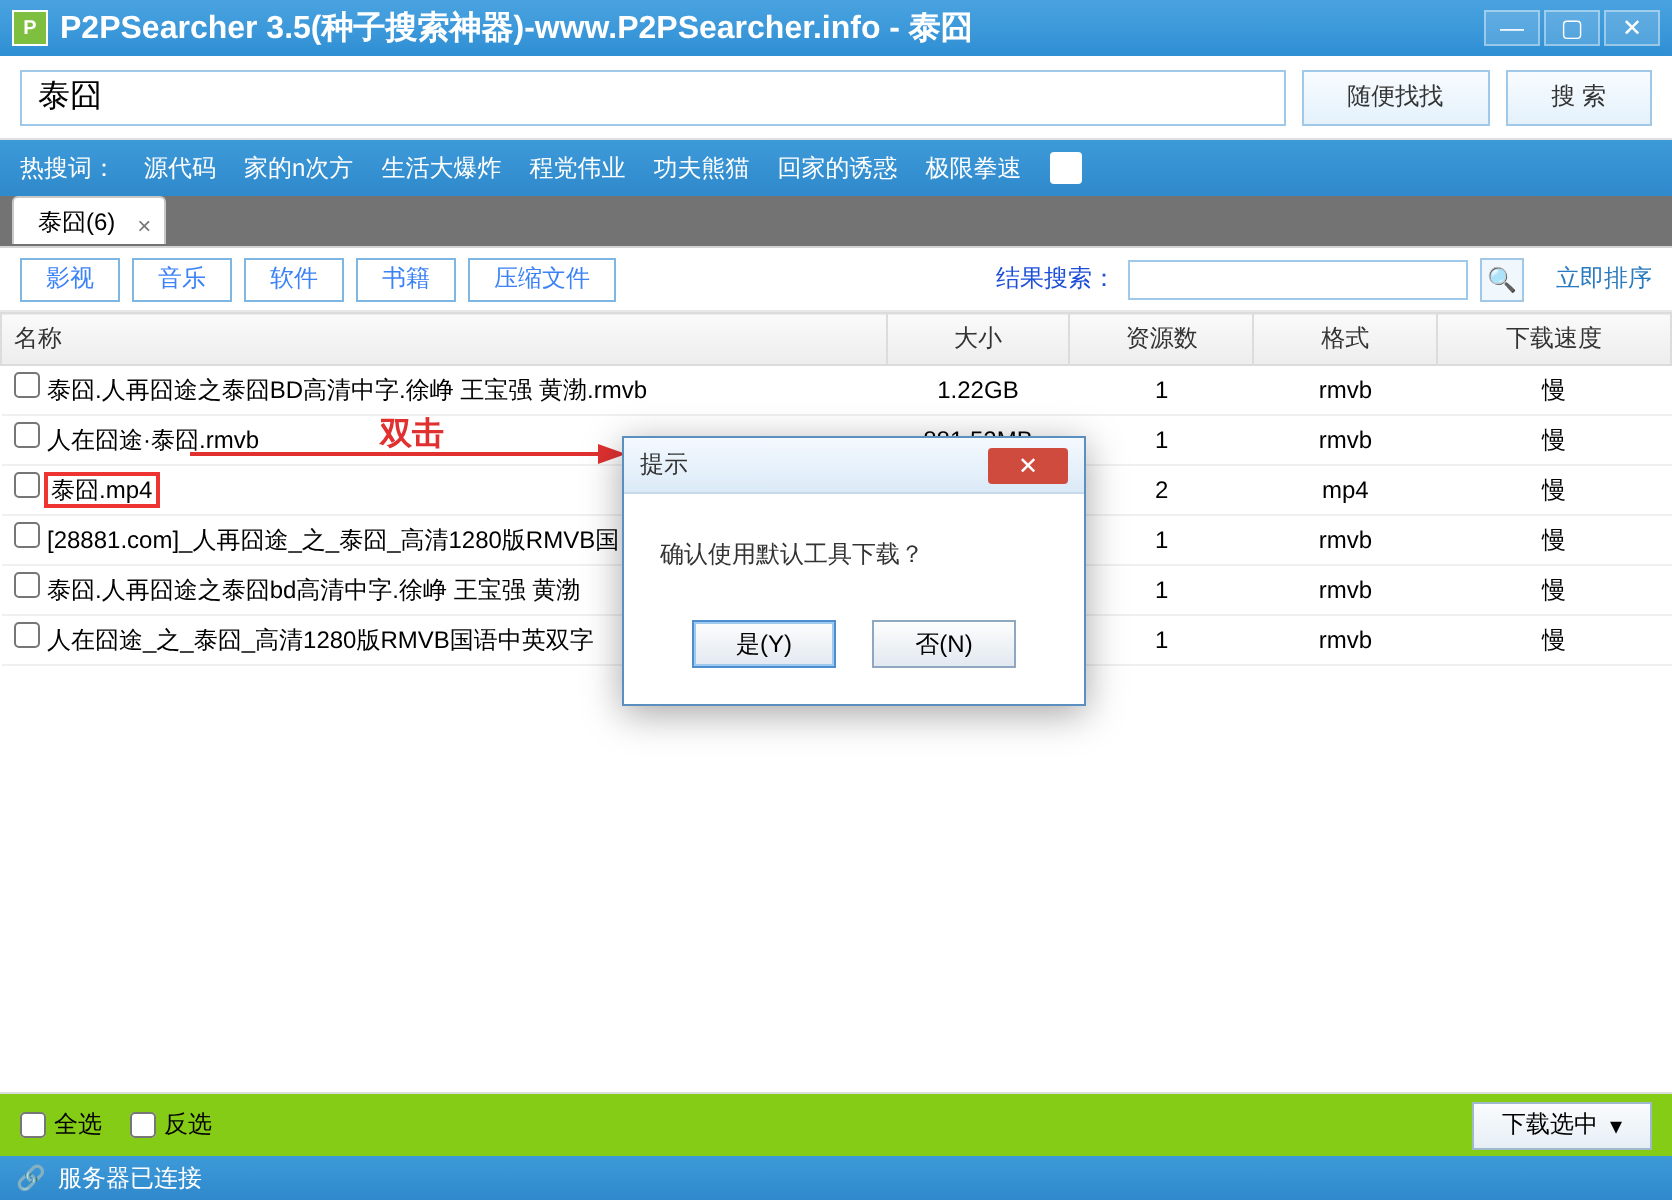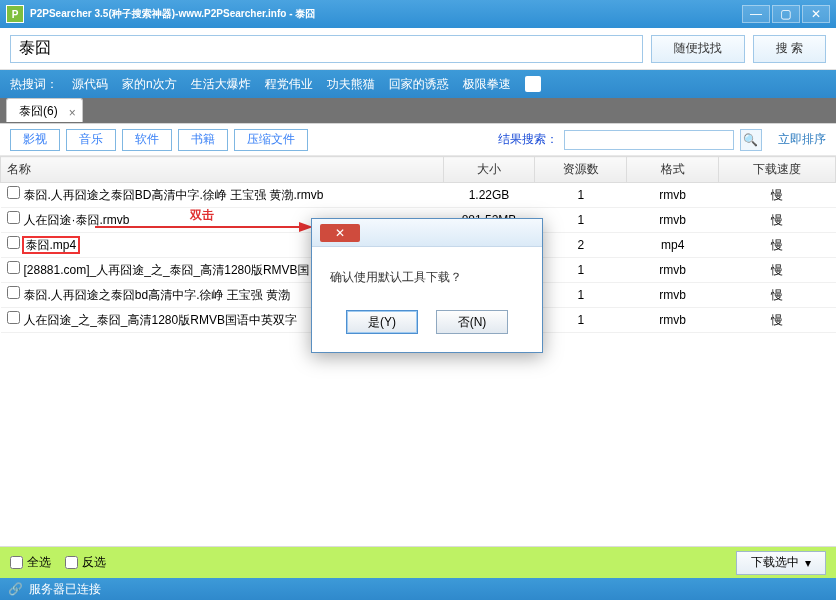--- a/index.html
+++ b/index.html
@@ -1,21 +1,21 @@
 <!DOCTYPE html>
 <html><head>
 <meta charset="utf-8">
 <style>
 * { margin: 0; padding: 0; box-sizing: border-box; font-family: "Microsoft YaHei", SimSun, sans-serif; font-size: 12px; }
 body { background: #fff; width: 836px; height: 600px; position: relative; overflow: hidden; }
 
 
 .titlebar { height: 28px; background: linear-gradient(#4aa3e0, #2f8fd4); display: flex; align-items: center; padding: 0 6px; color: #fff; }
 .titlebar .logo { width: 18px; height: 18px; background: #7fbf3f; border: 1px solid #fff; margin-right: 6px; display: flex; align-items: center; justify-content: center; font-size: 10px; font-weight: bold; }
-.titlebar .title { flex: 1; font-size: 10px; font-weight: bold; }
+.titlebar .title { flex: 1; font-size: 16px; font-weight: bold; }
 .titlebar .winbtns { display: flex; gap: 2px; }
 .titlebar .winbtn { width: 28px; height: 18px; background: rgba(255,255,255,0.15); border: 1px solid rgba(255,255,255,0.4); display: flex; align-items: center; justify-content: center; color: #fff; cursor: pointer; }
 
 
 .searchbar { height: 42px; background: #fff; border-bottom: 1px solid #e0e0e0; display: flex; align-items: center; padding: 6px 10px; gap: 8px; }
 .searchbar input { flex: 1; height: 28px; border: 1px solid #a0c8e8; padding: 0 8px; font-size: 16px; }
 .searchbar .btn { height: 28px; padding: 0 22px; border: 1px solid #a0c8e8; background: linear-gradient(#f8fcff,#e4f1fb); cursor: pointer; color: #333; }
 
 
 .hotstrip { height: 28px; background: linear-gradient(#3d9ad8,#2f89cc); display: flex; align-items: center; padding: 0 10px; color: #fff; gap: 14px; font-size: 12px; }
@@ -38,35 +38,35 @@
 
 
 .tablewrap { height: 380px; overflow: auto; }
 table { width: 100%; border-collapse: collapse; }
 th { background: linear-gradient(#fafafa,#ededed); border: 1px solid #dcdcdc; padding: 4px 6px; text-align: left; font-weight: normal; color: #333; }
 td { border-bottom: 1px solid #f0f0f0; padding: 3px 6px; }
 td.c, th.c { text-align: center; }
 .chk { margin-right: 4px; }
 
 
-.anno-text { position: absolute; left: 190px; top: 207px; color: #e03030; font-size: 12px; font-weight: bold; pointer-events: none; }
+.anno-text { position: absolute; left: 190px; top: 207px; color: #e03030; font-size: 16px; font-weight: bold; pointer-events: none; }
 .anno-arrow { position: absolute; left: 95px; top: 221px; width: 218px; height: 12px; pointer-events: none; }
 
 
 .dialog { position: absolute; left: 311px; top: 218px; width: 232px; background: #fff; border: 1px solid #5a8fc0; box-shadow: 0 4px 18px rgba(0,0,0,0.35); }
 .dialog .dtitle { height: 28px; background: linear-gradient(#f4f9fe,#dbeaf7); display: flex; align-items: center; padding: 0 8px; border-bottom: 1px solid #c6d8ea; }
 .dialog .dtitle span { flex: 1; color: #333; }
 .dialog .dclose { width: 40px; height: 18px; background: #cf4b3d; color: #fff; display: flex; align-items: center; justify-content: center; cursor: pointer; border-radius: 2px; }
 .dialog .dbody { padding: 22px 18px 14px 18px; color: #333; }
 .dialog .dbtns { display: flex; justify-content: center; gap: 18px; padding: 10px 0 18px 0; }
 .dialog .dbtn { width: 72px; height: 24px; border: 1px solid #8fa8c0; background: linear-gradient(#fdfdfd,#e2e9f0); cursor: pointer; }
 .dialog .dbtn.primary { border: 1px solid #4d8fd0; box-shadow: 0 0 0 1px #9fcaf0 inset; }
 
 
-.botbar { position: absolute; left: 0; right: 0; bottom: 22px; height: 32px; border-top: 1px solid #dcdcdc; background: #bef264; display: flex; align-items: center; padding: 0 10px; gap: 14px; }
+.botbar { position: absolute; left: 0; right: 0; bottom: 22px; height: 32px; border-top: 1px solid #dcdcdc; background: #84cc16; display: flex; align-items: center; padding: 0 10px; gap: 14px; }
 .botbar .chk2 { display: flex; align-items: center; gap: 4px; }
 .botbar .spacer { flex: 1; }
 .botbar .dlbtn { height: 24px; padding: 0 14px; border: 1px solid #a0b8cc; background: linear-gradient(#fafcfe,#e6eef5); display: flex; align-items: center; gap: 6px; cursor: pointer; }
 .statusbar { position: absolute; left: 0; right: 0; bottom: 0; height: 22px; background: linear-gradient(#3d9ad8,#2f89cc); color: #fff; display: flex; align-items: center; padding: 0 8px; gap: 6px; }
 
 th:nth-child(1){width:53%;} th:nth-child(2){width:11%;} th:nth-child(3){width:11%;} th:nth-child(4){width:11%;} th:nth-child(5){width:14%;}
 </style>
 </head>
 <body>
 
@@ -177,20 +177,21 @@
 </div>
 
 <div class="anno-text">双击</div>
 <svg class="anno-arrow" viewBox="0 0 218 12">
   <line x1="0" y1="6" x2="206" y2="6" stroke="#e03030" stroke-width="2"></line>
   <polygon points="218,6 204,1 204,11" fill="#e03030"></polygon>
 </svg>
 
 <div class="dialog">
   <div class="dtitle">
+    <span>提示</span>
     <div class="dclose">✕</div>
   </div>
   <div class="dbody">确认使用默认工具下载？</div>
   <div class="dbtns">
     <button class="dbtn primary">是(Y)</button>
     <button class="dbtn">否(N)</button>
   </div>
 </div>
 
 <div class="botbar">

